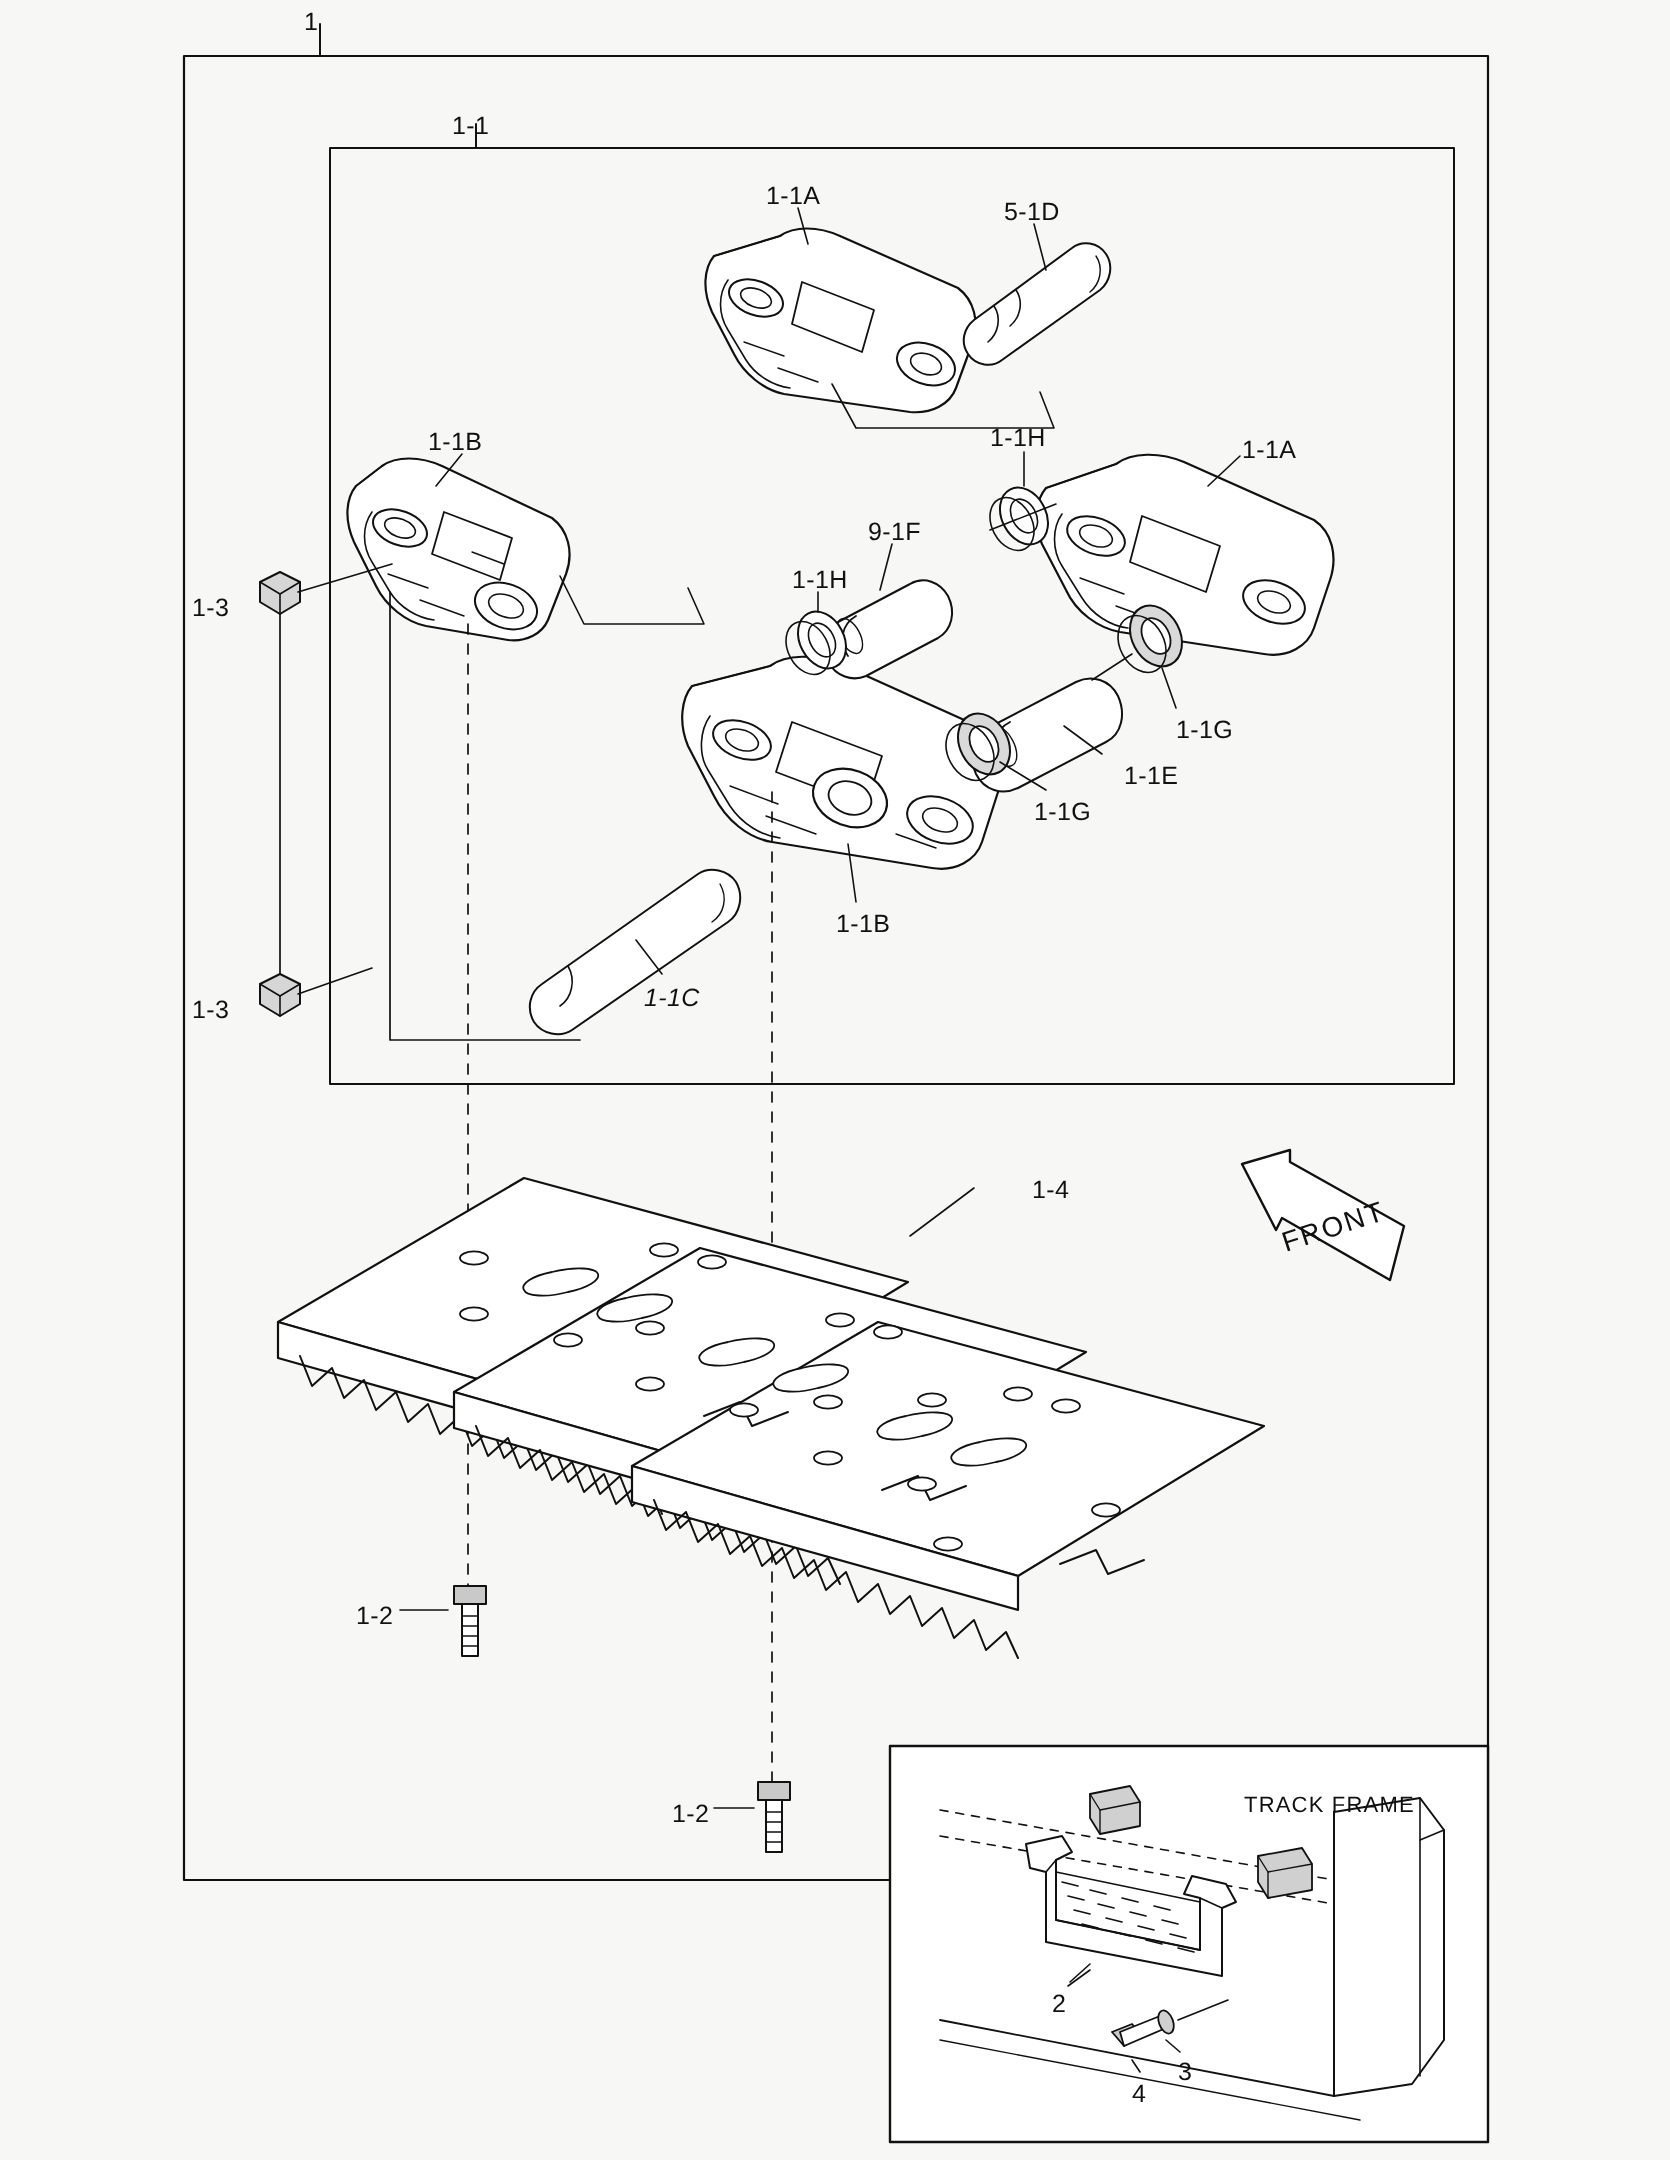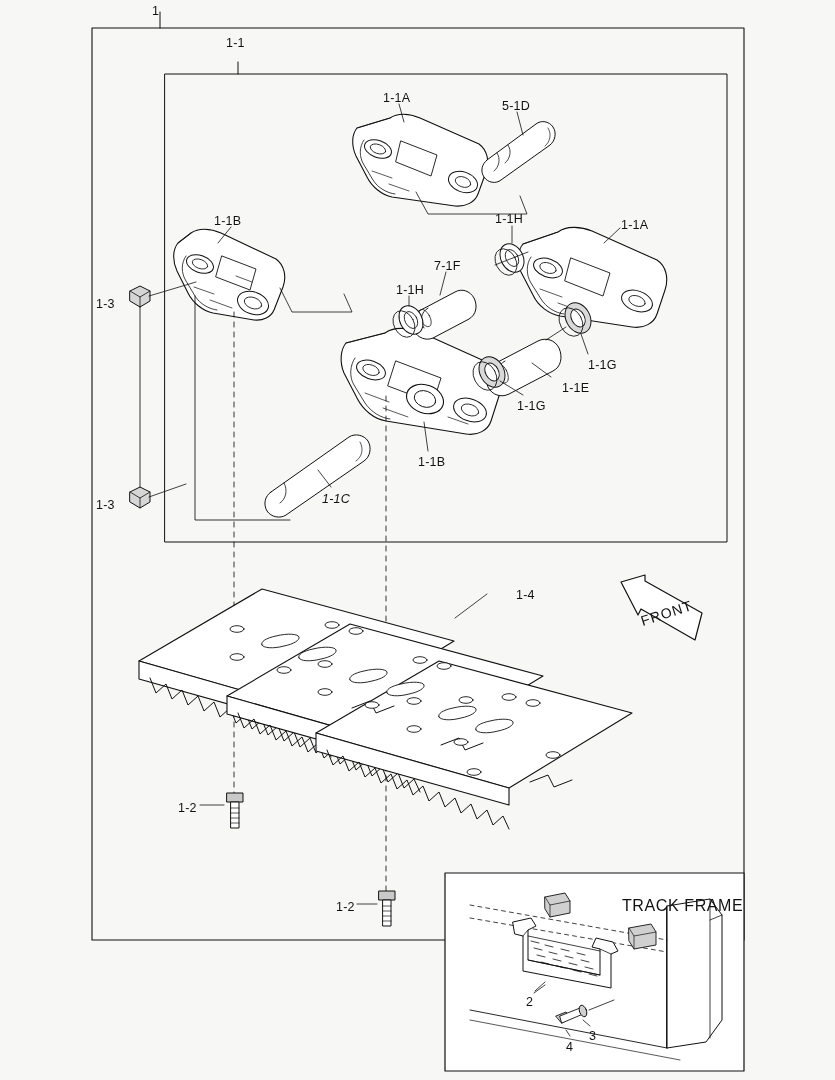--- a/index.html
+++ b/index.html
@@ -24,21 +24,21 @@
   svg { display: block; }
   .lbl {
     position: absolute;
     font-family: "Liberation Sans", sans-serif;
     font-size: 12.5px;
     color: #111;
     white-space: nowrap;
     letter-spacing: 0.2px;
   }
   .lbl.tf {
-    font-size: 16px;
+    font-size: 11px;
     letter-spacing: 0.6px;
   }
   .front-text {
     position: absolute;
     font-size: 14px;
     font-weight: normal;
     letter-spacing: 1px;
     transform: rotate(-18deg);
     color: #111;
   }
@@ -334,27 +334,27 @@
       <path d="M545 985 L534 993" stroke="#111" stroke-width="0.8"></path>
 
       <path d="M535 991 L545 982" stroke="#111" stroke-width="0.8"></path>
     </g>
 
   </g>
 </svg>
 </div>
 
 <div class="lbl" style="left:152px; top:4px;">1</div>
-<div class="lbl" style="left:226px; top:36px;">1-1</div>
+<div class="lbl" style="left:226px; top:56px;">1-1</div>
 <div class="lbl" style="left:383px; top:91px;">1-1A</div>
 <div class="lbl" style="left:502px; top:99px;">5-1D</div>
 <div class="lbl" style="left:495px; top:212px;">1-1H</div>
 <div class="lbl" style="left:621px; top:218px;">1-1A</div>
 <div class="lbl" style="left:214px; top:214px;">1-1B</div>
-<div class="lbl" style="left:434px; top:259px;">7-1F</div>
+<div class="lbl" style="left:434px; top:259px;">9-1F</div>
 <div class="lbl" style="left:396px; top:283px;">1-1H</div>
 <div class="lbl" style="left:96px; top:297px;">1-3</div>
 <div class="lbl" style="left:588px; top:358px;">1-1G</div>
 <div class="lbl" style="left:545px; top:381px;margin-left:17px;">1-1E</div>
 <div class="lbl" style="left:517px; top:399px;">1-1G</div>
 <div class="lbl" style="left:418px; top:455px;">1-1B</div>
 <div class="lbl" style="left:322px; top:492px;font-style:italic;">1-1C</div>
 <div class="lbl" style="left:96px; top:498px;">1-3</div>
 <div class="lbl" style="left:478px; top:588px;margin-left:38px;">1-4</div>
 <div class="lbl" style="left:178px; top:801px;">1-2</div>

